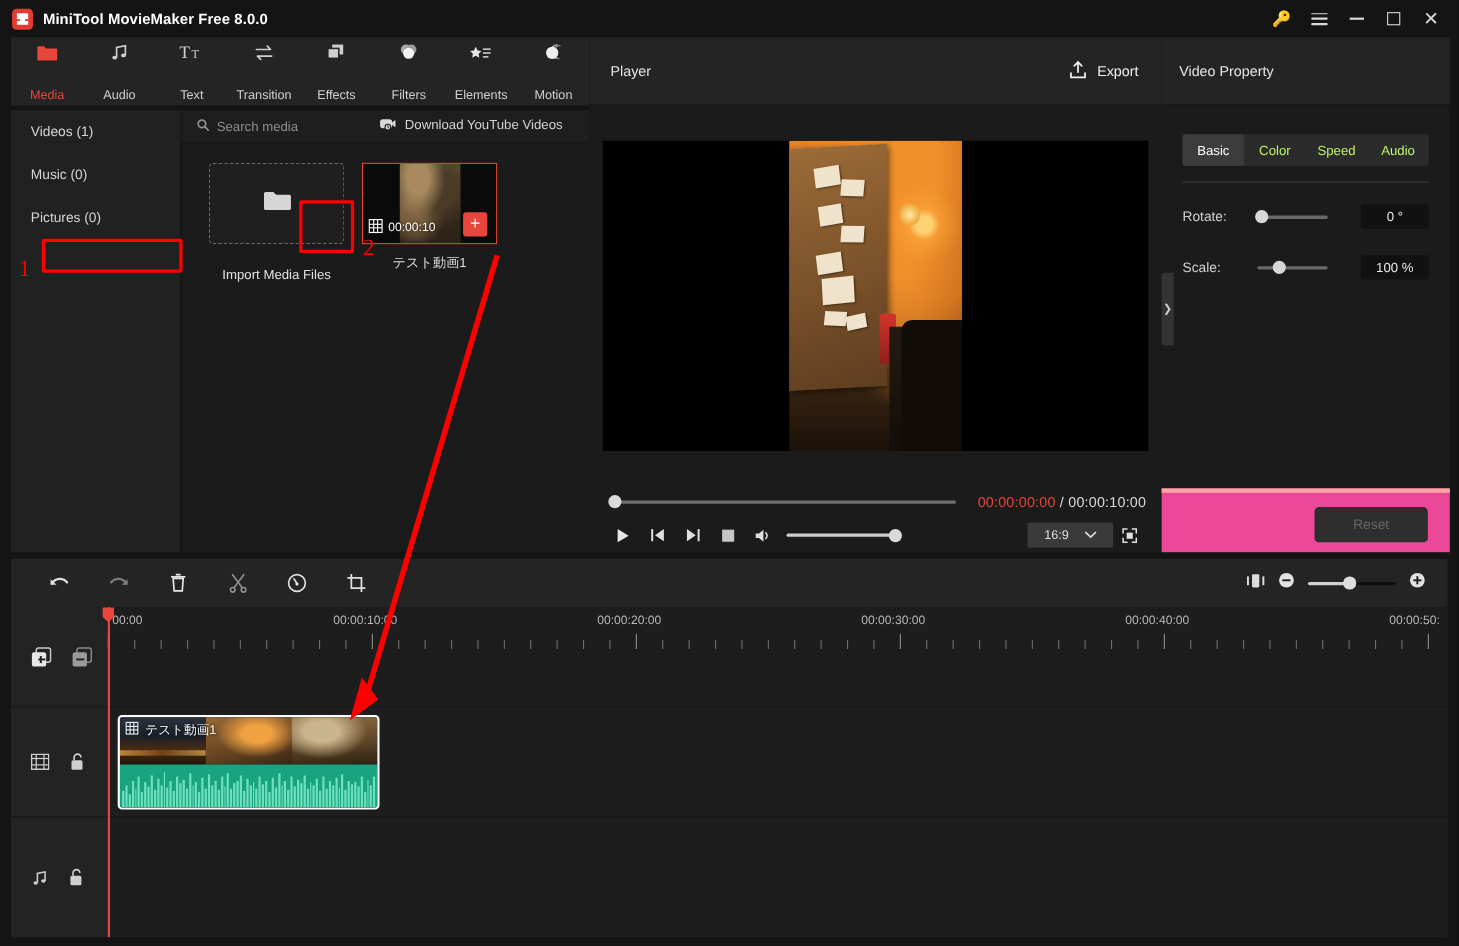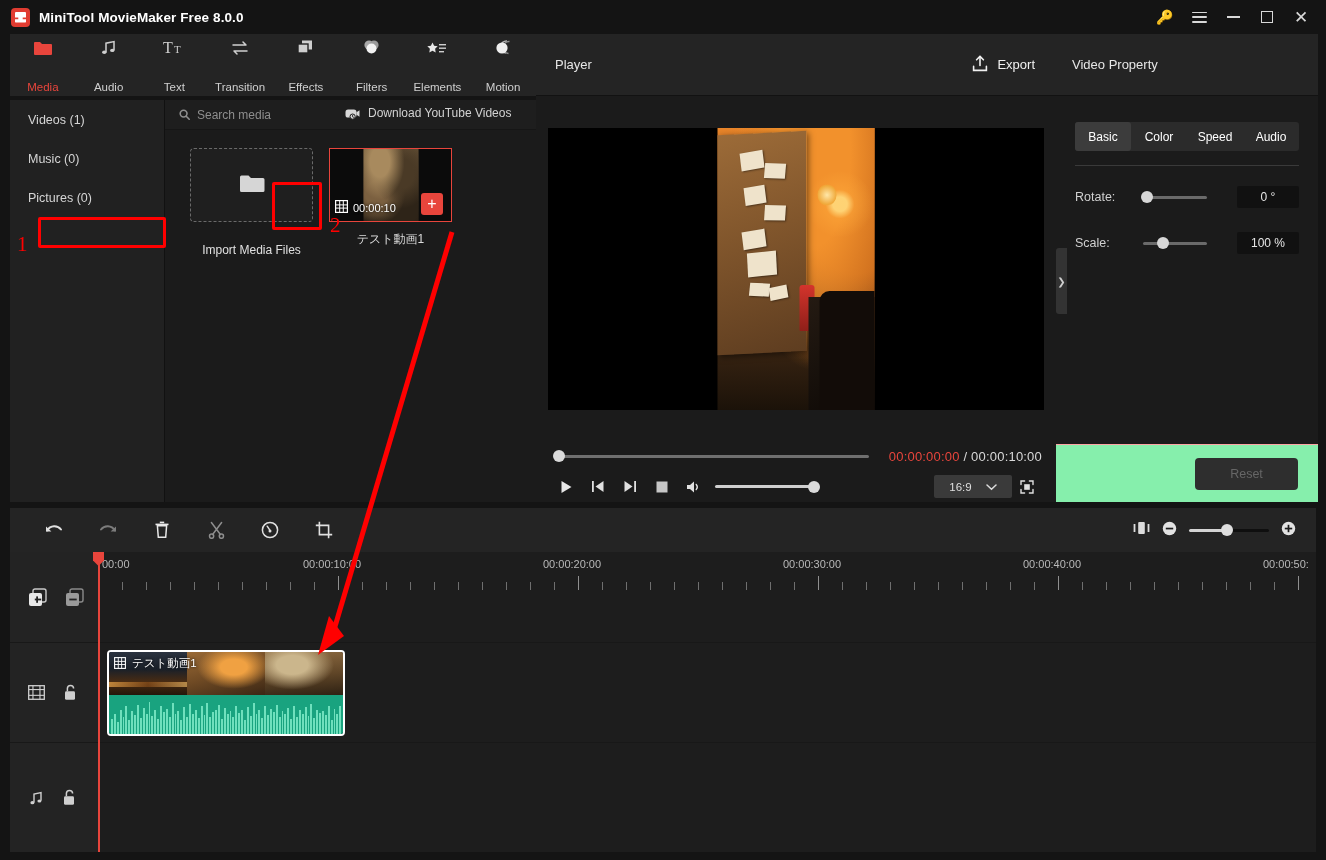--- a/index.html
+++ b/index.html
@@ -162,33 +162,33 @@
     display: flex; align-items: center; justify-content: center; gap: 14px;
     font-size: 11.5px; color: #dfdfdf;
   }
   .fs-btn { width: 30px; height: 26px; display: flex; align-items: center; justify-content: center; color: #e0e0e0; }
 
   
   .prop { position: absolute; left: 1056px; top: 34px; width: 262px; height: 468px; background: #1b1b1b; }
   .prop-head { height: 62px; background: #242424; display: flex; align-items: center; padding-left: 16px; border-bottom: 1px solid #121212; }
   .prop-head .ttl { font-size: 13px; color: #e6e6e6; }
   .prop-tabs { margin: 26px 19px 0 19px; height: 29px; background: #2b2b2b; border-radius: 3px; display: flex; }
-  .ptab { flex: 1; display: flex; align-items: center; justify-content: center; font-size: 12px; color: #ffffff; border-radius: 3px; }
+  .ptab { flex: 1; display: flex; align-items: center; justify-content: center; font-size: 12px; color: #bef264; border-radius: 3px; }
   .ptab.active { background: #3c3c3c; color: #fff; }
   .prop-sep { margin: 14px 19px 0 19px; height: 1px; background: #3a3a3a; }
   .prop-row { display: flex; align-items: center; height: 30px; margin: 0 19px; padding-top: 0; }
   .prop-row .rl { width: 68px; font-size: 12.5px; color: #d0d0d0; }
   .flip-btn { width: 26px; height: 22px; background: #333; border-radius: 3px; display: flex; align-items: center; justify-content: center; }
   .mini-track { position: relative; width: 64px; height: 3px; background: #6a6a6a; border-radius: 2px; }
   .mini-knob { position: absolute; top: -4.5px; width: 12px; height: 12px; border-radius: 50%; background: #d7d7d7; }
   .num-box {
     width: 62px; height: 22px; background: #111; border-radius: 2px; display: flex;
     align-items: center; justify-content: center; font-size: 12px; color: #e6e6e6; margin-left: auto;
   }
-  .prop-footer { position: absolute; left: 0; bottom: 0; width: 262px; height: 58px; background: #86efac; border-top: 1px solid #fca5a5; }
+  .prop-footer { position: absolute; left: 0; bottom: 0; width: 262px; height: 58px; background: #ec4899; border-top: 4px solid #fca5a5; }
   .reset-btn {
     position: absolute; right: 20px; top: 13px; width: 103px; height: 32px; border-radius: 4px;
     background: #2e2e2e; display: flex; align-items: center; justify-content: center;
     font-size: 12.5px; color: #666;
   }
   .collapse-handle {
     position: absolute; left: 1056px; top: 248px; width: 11px; height: 66px;
     background: #333; border-radius: 3px 0 0 3px; display: flex; align-items: center; justify-content: center;
     color: #cfcfcf; font-size: 10px; z-index: 5;
   }

